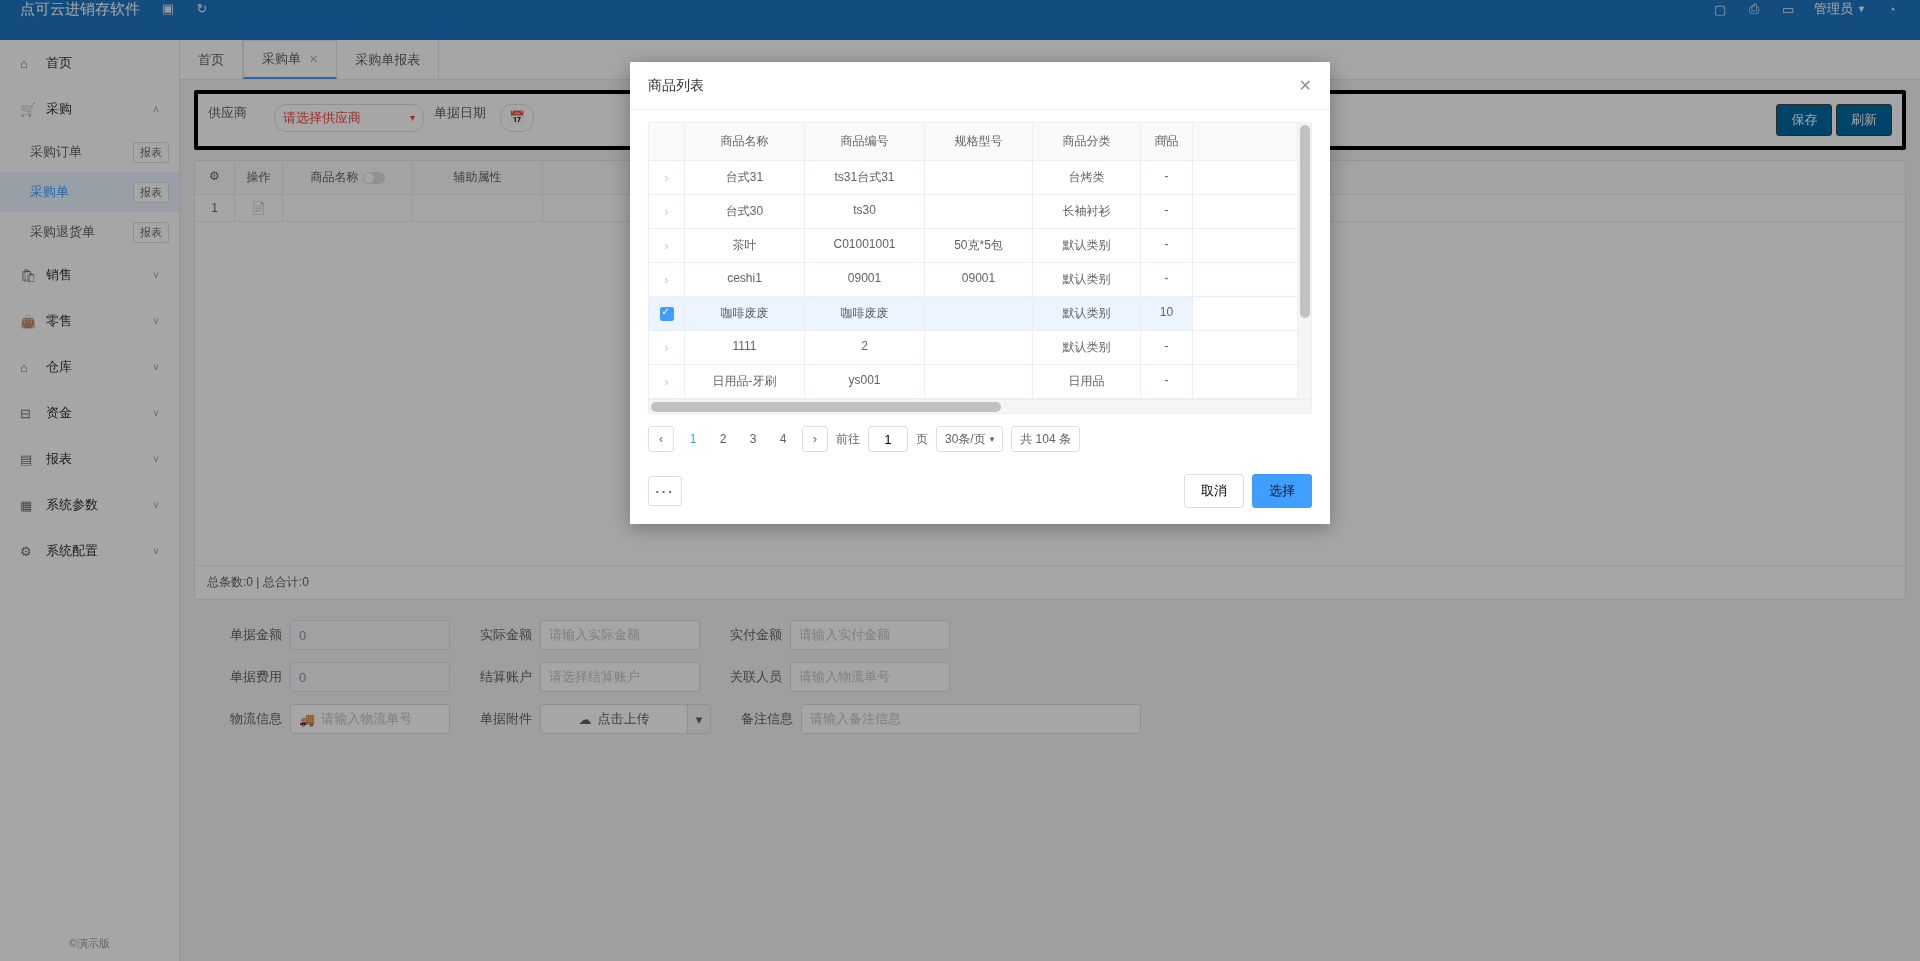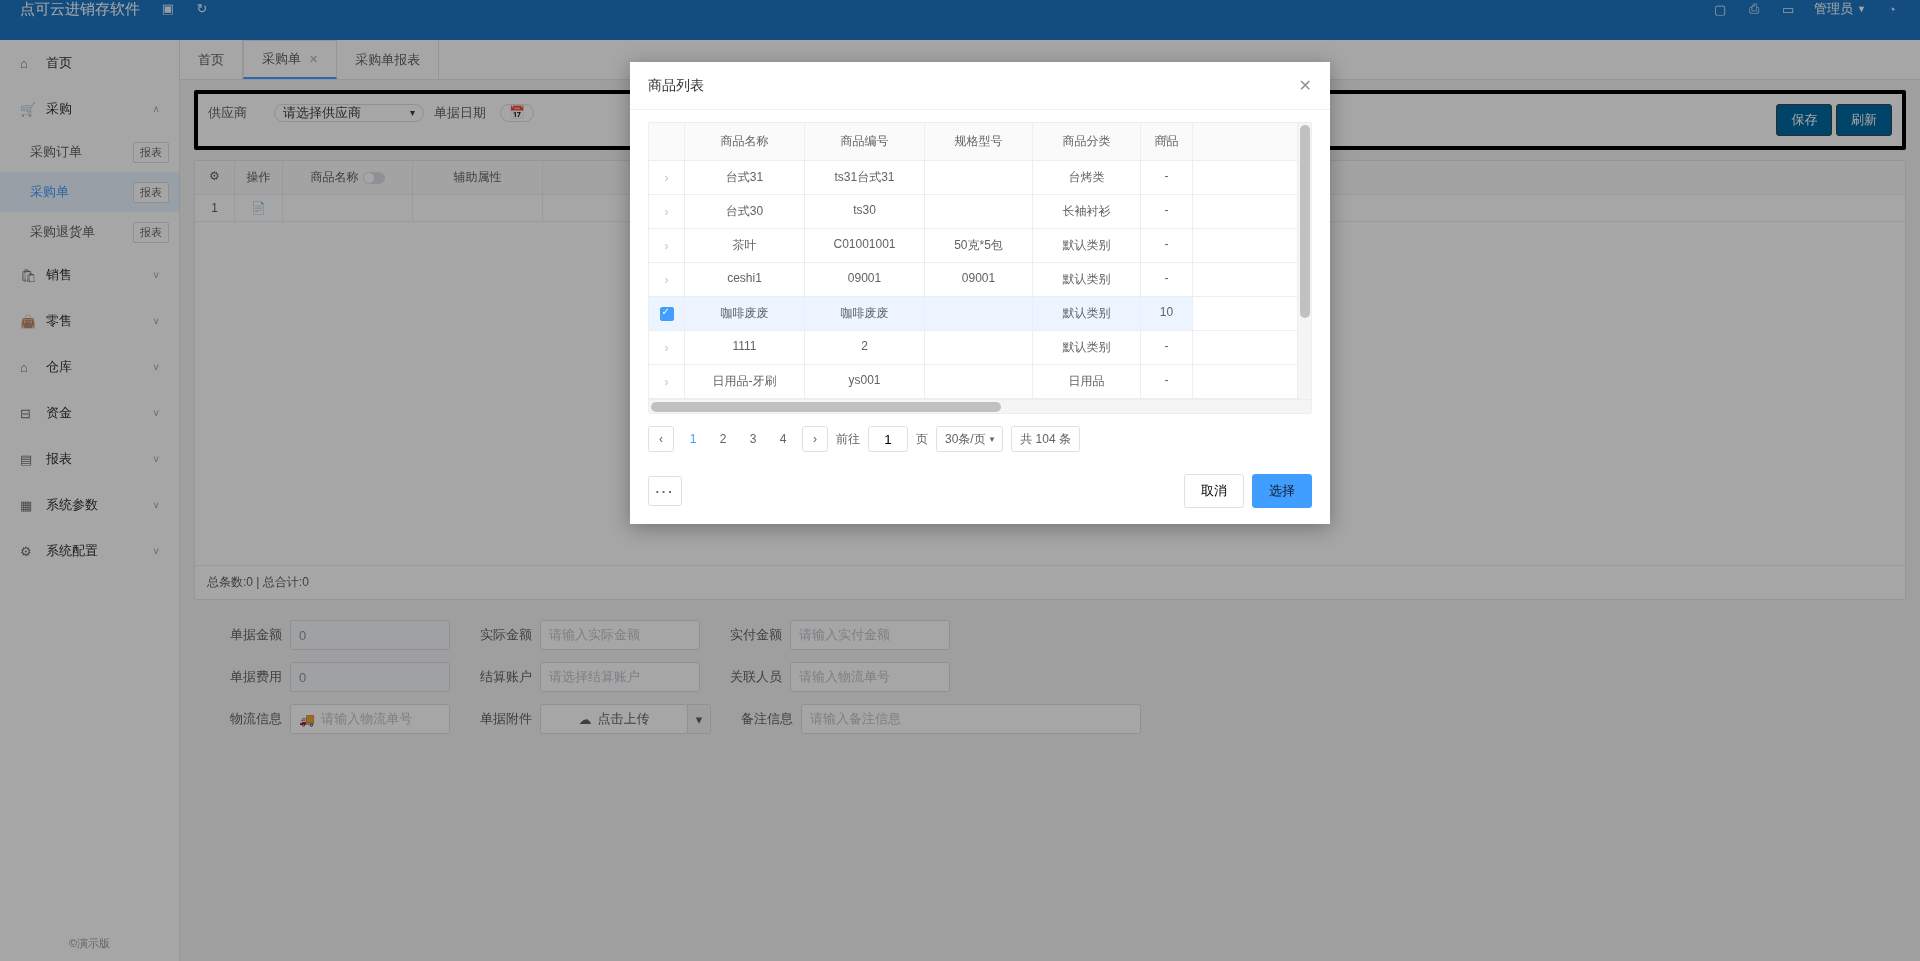--- a/index.html
+++ b/index.html
@@ -26,21 +26,21 @@
 
 .tabs-bar { position: absolute; left: 180px; top: 40px; right: 0; height: 40px; background: #fff; border-bottom: 1px solid #e4e7ed; display: flex; }
 .tab { padding: 0 18px; display: flex; align-items: center; border-right: 1px solid #e4e7ed; cursor: pointer; font-size: 13px; }
 .tab.active { border-bottom: 2px solid #409eff; border-top: 1px solid #e4e7ed; border-left: 1px solid #e4e7ed; }
 .tab .close { margin-left: 8px; opacity: 0.5; font-size: 11px; }
 
 
 .main { position: absolute; left: 180px; top: 80px; right: 0; bottom: 0; padding: 10px 14px; overflow: auto; }
 .form-bar { background: #fff; border: 4px solid #000000; padding: 10px; display: flex; align-items: flex-start; gap: 10px; border-radius: 2px; }
 .lbl { width: 56px; text-align: left; color: #606266; font-size: 13px; }
-.select-ph { border: 1px solid #dcdfe6; border-radius: 12px; height: 18px; line-height: 30px; padding: 0 8px; color: #404040; background: #fff; min-width: 150px; display:flex; align-items:center; justify-content:space-between; }
+.select-ph { border: 1px solid #dcdfe6; border-radius: 12px; height: 28px; line-height: 30px; padding: 0 8px; color: #ef4444; background: #fff; min-width: 150px; display:flex; align-items:center; justify-content:space-between; }
 .action-bar { margin-left: auto; }
 .btn-dark { background: #0369a1; color: #fff; border: 1px solid #444; padding: 6px 14px; border-radius: 3px; cursor: pointer; font-size: 13px; }
 
 .grid { margin-top: 10px; background: #fff; border: 1px solid #e4e7ed; border-radius: 2px; min-height: 440px; position: relative; }
 .grid-head { display: flex; background: #fafafa; border-bottom: 1px solid #ebeef5; }
 .gh { padding: 8px; text-align: center; border-right: 1px solid #ebeef5; font-size: 12px; color: #606266; }
 .g-row { display: flex; border-bottom: 1px solid #ebeef5; }
 .gc { padding: 6px; text-align: center; border-right: 1px solid #ebeef5; font-size: 12px; }
 .gear-c { width: 40px; } .op-c { width: 48px; } .name-c { width: 130px; } .attr-c { width: 130px; }
 .toggle { display: inline-block; width: 22px; height: 12px; background: #dcdfe6; border-radius: 6px; position: relative; vertical-align: middle; margin-left: 4px; }

